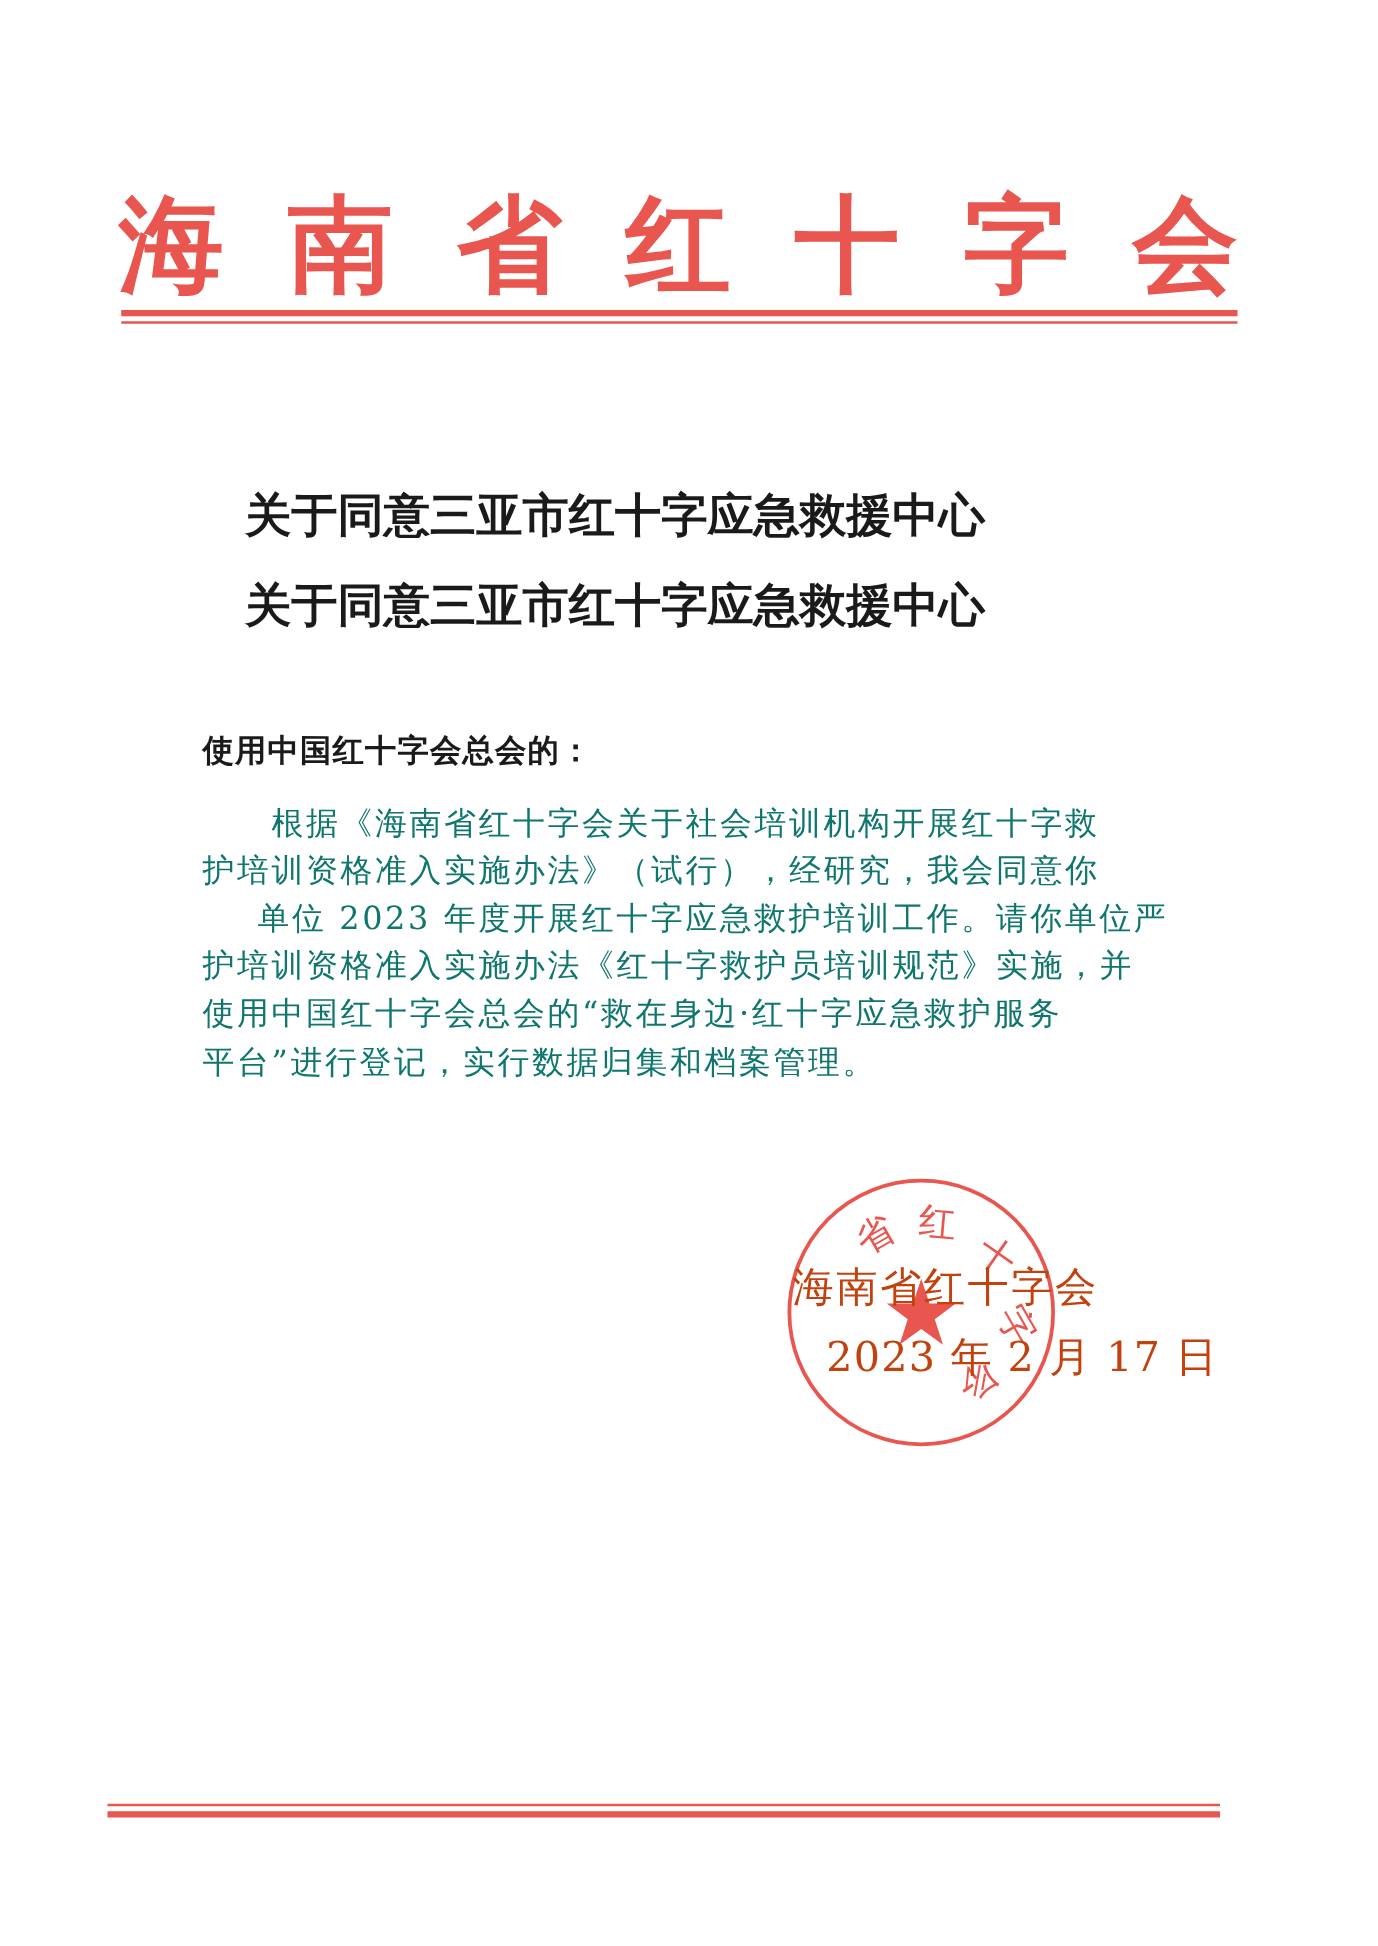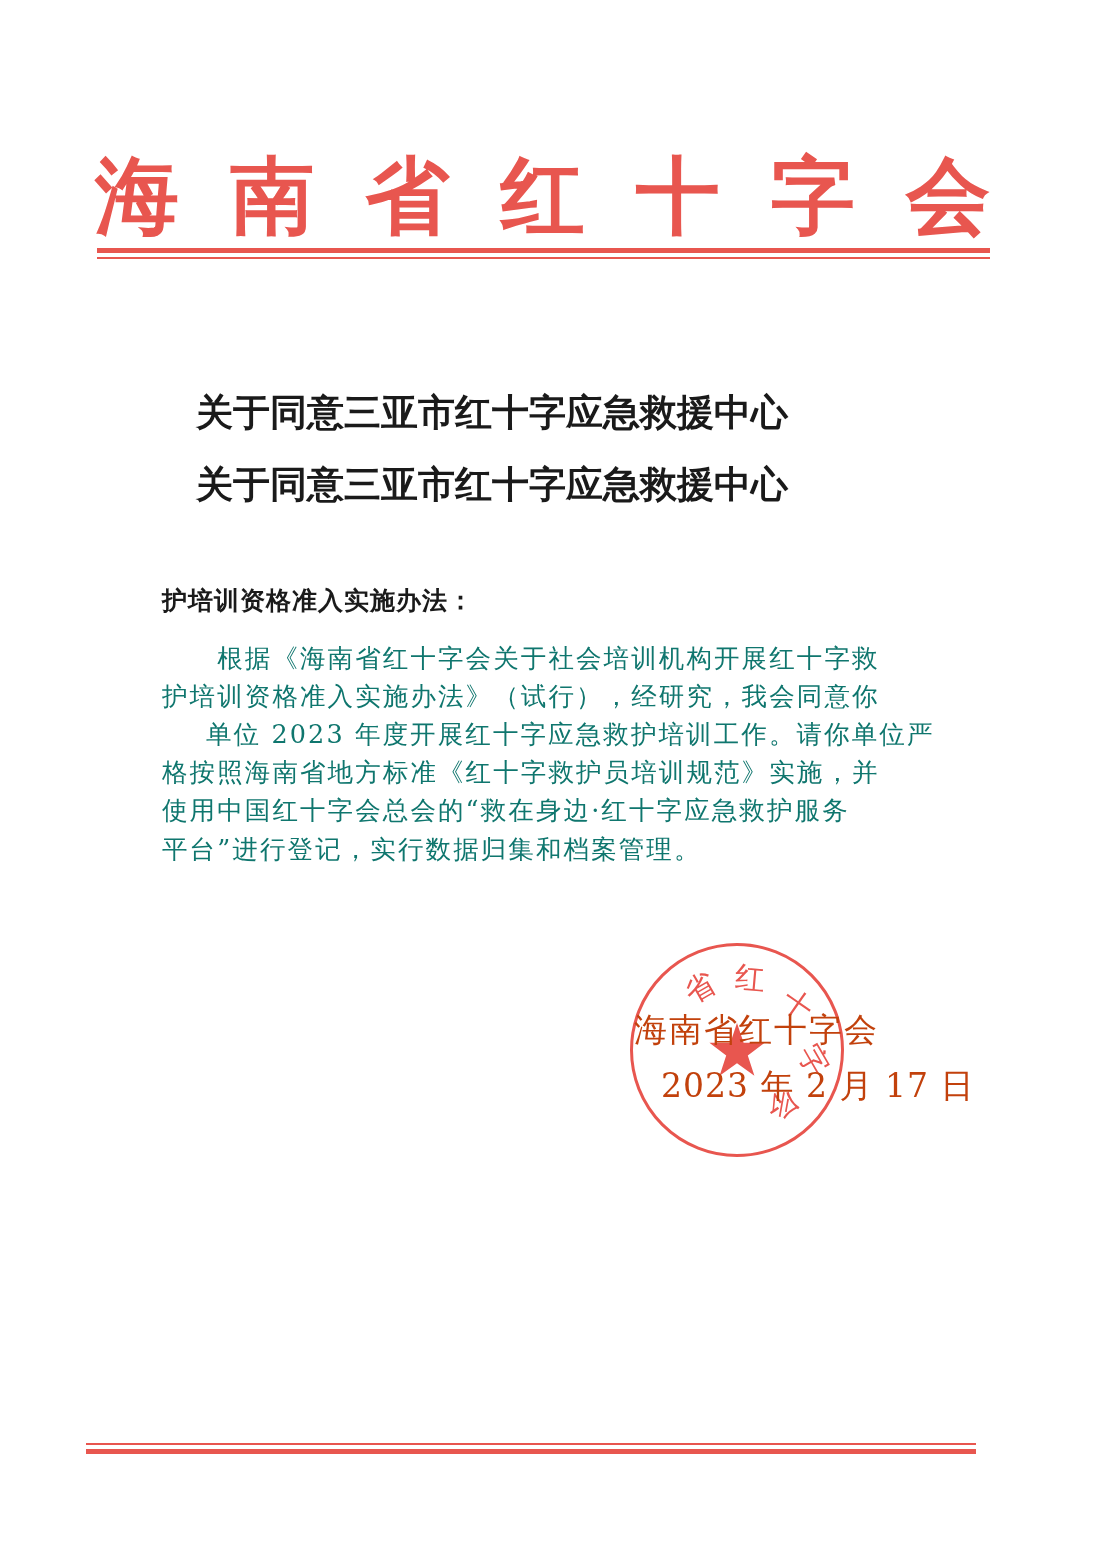--- a/index.html
+++ b/index.html
@@ -27,26 +27,26 @@
   <span>十</span>
   <span>字</span>
   <span>会</span>
 </div>
 <div class="rule-thick" style="top:248px;"></div>
 <div class="rule-thin" style="top:257px;"></div>
 
 <div class="title" style="top:388px;">关于同意三亚市红十字应急救援中心</div>
 <div class="title" style="top:460px;">关于同意三亚市红十字应急救援中心</div>
 
-<div class="salutation">护培训资格准入实施办法：</div>
+<div class="salutation">使用中国红十字会总会的：</div>
 
 <div class="body-line" style="top:641px;">　　根据《海南省红十字会关于社会培训机构开展红十字救</div>
 <div class="body-line" style="top:679px;">护培训资格准入实施办法》（试行），经研究，我会同意你</div>
 <div class="body-line" style="top:717px;margin-left:44px;">单位 2023 年度开展红十字应急救护培训工作。请你单位严</div>
-<div class="body-line" style="top:755px;">格按照海南省地方标准《红十字救护员培训规范》实施，并</div>
+<div class="body-line" style="top:755px;">护培训资格准入实施办法《红十字救护员培训规范》实施，并</div>
 <div class="body-line" style="top:793px;">使用中国红十字会总会的“救在身边·红十字应急救护服务</div>
 <div class="body-line" style="top:832px;">平台”进行登记，实行数据归集和档案管理。</div>
 
 <div class="seal"></div>
 <svg class="seal-star" viewBox="0 0 100 100">
   <polygon points="50,5 61,38 96,38 68,59 79,93 50,72 21,93 32,59 4,38 39,38" fill="#e8564f"></polygon>
 </svg>
 <div class="seal-arc" style="left:685px;top:968px;transform:rotate(-30deg);">省</div>
 <div class="seal-arc" style="left:735px;top:958px;transform:rotate(5deg);">红</div>
 <div class="seal-arc" style="left:782px;top:985px;transform:rotate(35deg);">十</div>

